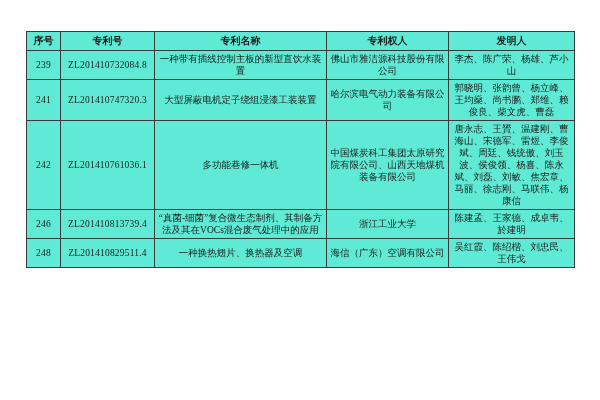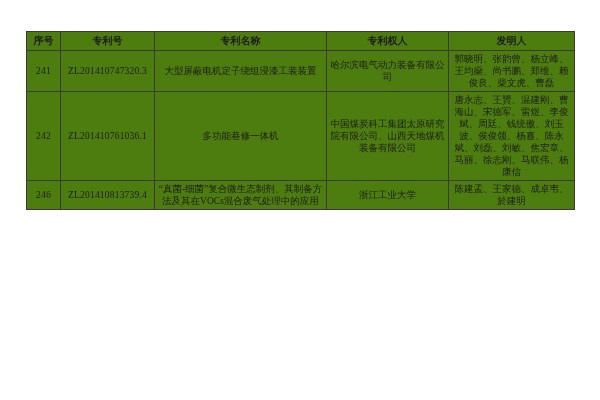--- a/index.html
+++ b/index.html
@@ -20,21 +20,21 @@
   }
   .table-wrap {
     position: absolute;
     top: 31px;
     left: 26px;
   }
   table.patent-table {
     border-collapse: collapse;
     table-layout: fixed;
     width: 548px;
-    background: #4d7c0f;
+    background: #5eead4;
   }
   table.patent-table th,
   table.patent-table td {
     border: 1px solid #3a3a3a;
     text-align: center;
     vertical-align: middle;
     font-size: 9.5px;
     line-height: 12px;
     padding: 2px 3px;
     word-break: break-all;
@@ -72,36 +72,50 @@
         <tr>
             <th>序号</th>
             <th>专利号</th>
             <th>专利名称</th>
             <th>专利权人</th>
             <th>发明人</th>
           </tr>
       </thead>
       <tbody>
           <tr>
+    <td class="col-no">239</td>
+    <td class="col-patent_no">ZL201410732084.8</td>
+    <td class="col-name">一种带有插线控制主板的新型直饮水装置</td>
+    <td class="col-patentee">佛山市雅洁源科技股份有限公司</td>
+    <td class="col-inventors">李杰、陈广荣、杨雄、芦小山</td>
+  </tr>
+          <tr>
     <td class="col-no">241</td>
     <td class="col-patent_no">ZL201410747320.3</td>
     <td class="col-name">大型屏蔽电机定子绕组浸漆工装装置</td>
     <td class="col-patentee">哈尔滨电气动力装备有限公司</td>
     <td class="col-inventors">郭晓明、张韵曾、杨立峰、王均燊、尚书鹏、郑维、赖俊良、柴文虎、曹磊</td>
   </tr>
           <tr>
     <td class="col-no">242</td>
     <td class="col-patent_no">ZL201410761036.1</td>
     <td class="col-name">多功能巷修一体机</td>
     <td class="col-patentee">中国煤炭科工集团太原研究院有限公司、山西天地煤机装备有限公司</td>
     <td class="col-inventors">唐永志、王贇、温建刚、曹海山、宋德军、雷煜、李俊斌、周廷、钱统傲、刘玉波、侯俊领、杨喜、陈永斌、刘磊、刘敏、焦宏章、马丽、徐志刚、马联伟、杨康信</td>
   </tr>
           <tr>
     <td class="col-no">246</td>
     <td class="col-patent_no">ZL201410813739.4</td>
     <td class="col-name">“真菌-细菌”复合微生态制剂、其制备方法及其在VOCs混合废气处理中的应用</td>
     <td class="col-patentee">浙江工业大学</td>
     <td class="col-inventors">陈建孟、王家德、成卓韦、於建明</td>
   </tr>
+          <tr>
+    <td class="col-no">248</td>
+    <td class="col-patent_no">ZL201410829511.4</td>
+    <td class="col-name">一种换热翅片、换热器及空调</td>
+    <td class="col-patentee">海信（广东）空调有限公司</td>
+    <td class="col-inventors">吴红霞、陈绍楷、刘忠民、王伟戈</td>
+  </tr>
         </tbody>
     </table>
   </div>
 </div>
 
 </body></html>

